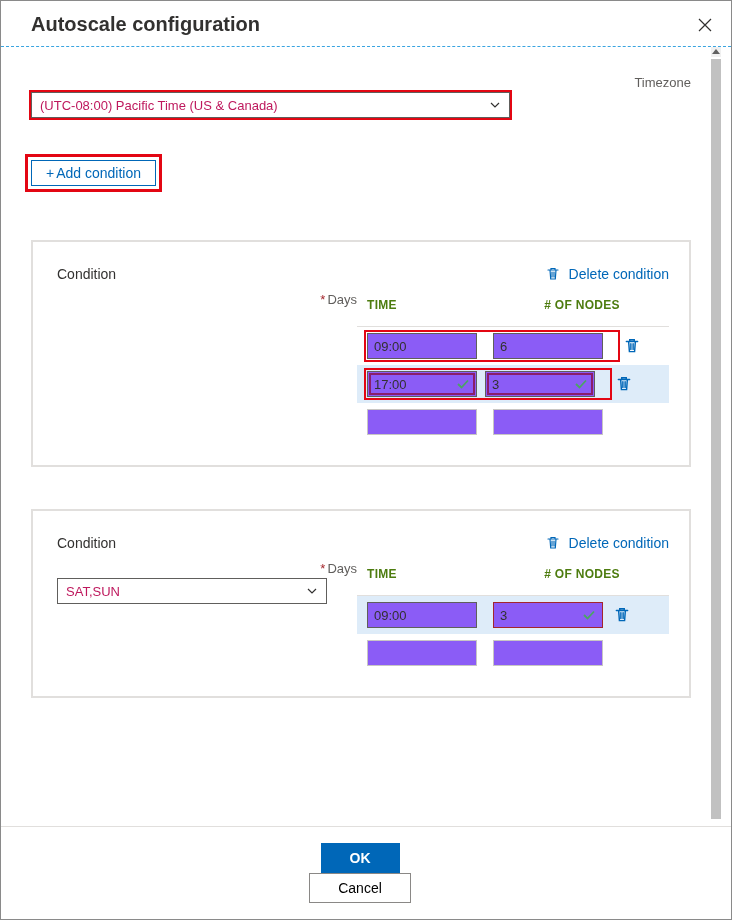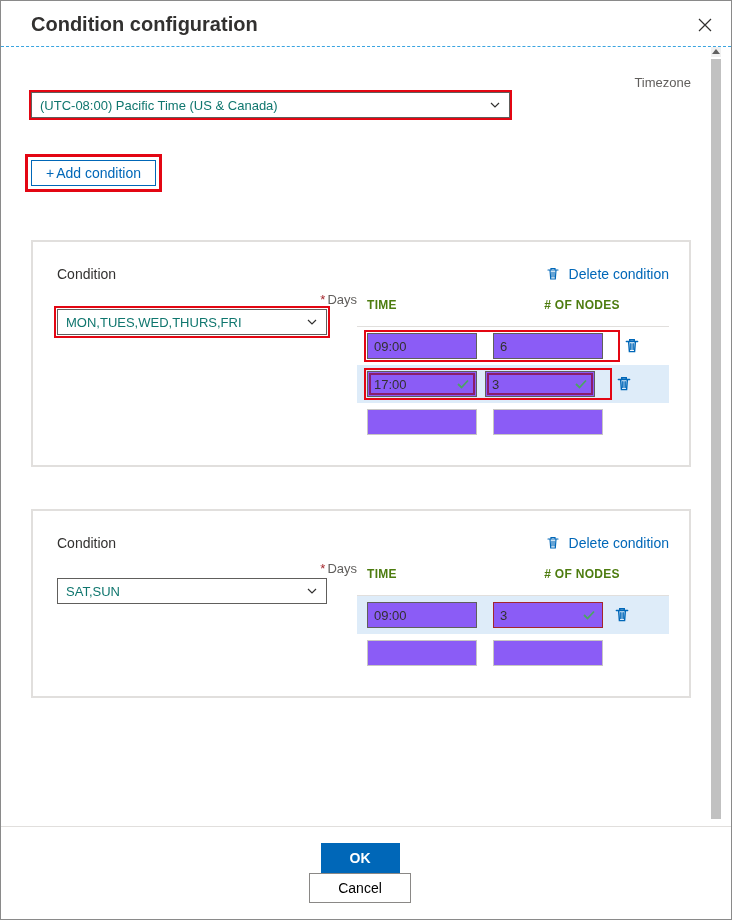--- a/index.html
+++ b/index.html
@@ -76,21 +76,21 @@
   }
   .select {
     border: 1px solid #605e5c;
     height: 26px;
     display: flex;
     align-items: center;
     padding: 0 8px;
     background: #fff;
     cursor: pointer;
   }
-  .select .text { flex: 1; font-size: 13px; color: #0f766e; }
+  .select .text { flex: 1; font-size: 13px; color: #be185d; }
   .chevron { width: 12px; height: 12px; }
   .chevron svg { width: 12px; height: 12px; display:block;}
   .tz-row {
     width: 479px;
     outline: 2px solid #e30613;
     outline-offset: 0;
   }
   .row-top { margin-bottom: 42px; }
 
   .add-btn {
@@ -233,21 +233,21 @@
     border-color: #0067b8;
     color: #fff;
     font-weight: 600;
   }
 </style>
 </head>
 <body>
 
 <div class="frame">
   <div class="header">
-    <h1>Condition configuration</h1>
+    <h1>Autoscale configuration</h1>
     <div class="close">
       <svg viewBox="0 0 16 16">
           <path d="M2 2 L14 14 M14 2 L2 14" stroke="#323130" stroke-width="1.2" fill="none"></path>
         </svg>
     </div>
   </div>
 
   <div class="body">
     <div class="scroll-track">
       <div class="scroll-thumb-top">
@@ -283,28 +283,20 @@
                 <path d="M3 4h10 M6 4V2.5h4V4 M5 4l.7 9h4.6L11 4 M7 6v5 M9 6v5" stroke="#0067b8" stroke-width="1.2" fill="none" stroke-linecap="round"></path>
               </svg>
           </span>
           <span>Delete condition</span>
         </div>
       </div>
 
       <div class="cols">
         <div class="col-left">
           <div class="field-label"><span class="required">*</span><span>Days</span></div>
-          <div class="select days-select hl">
-            <span class="text">MON,TUES,WED,THURS,FRI</span>
-            <span class="chevron">
-              <svg viewBox="0 0 12 12">
-                  <path d="M2 4 L6 8 L10 4" stroke="#323130" stroke-width="1.2" fill="none"></path>
-                </svg>
-            </span>
-          </div>
         </div>
         <div class="col-right">
           <div class="thead">
             <div class="th-time">TIME</div>
             <div class="th-nodes"># OF NODES</div>
           </div>
 
           <div class="trow">
             <div class="row-group-hl-outer">
               <div class="cell cell-time">

